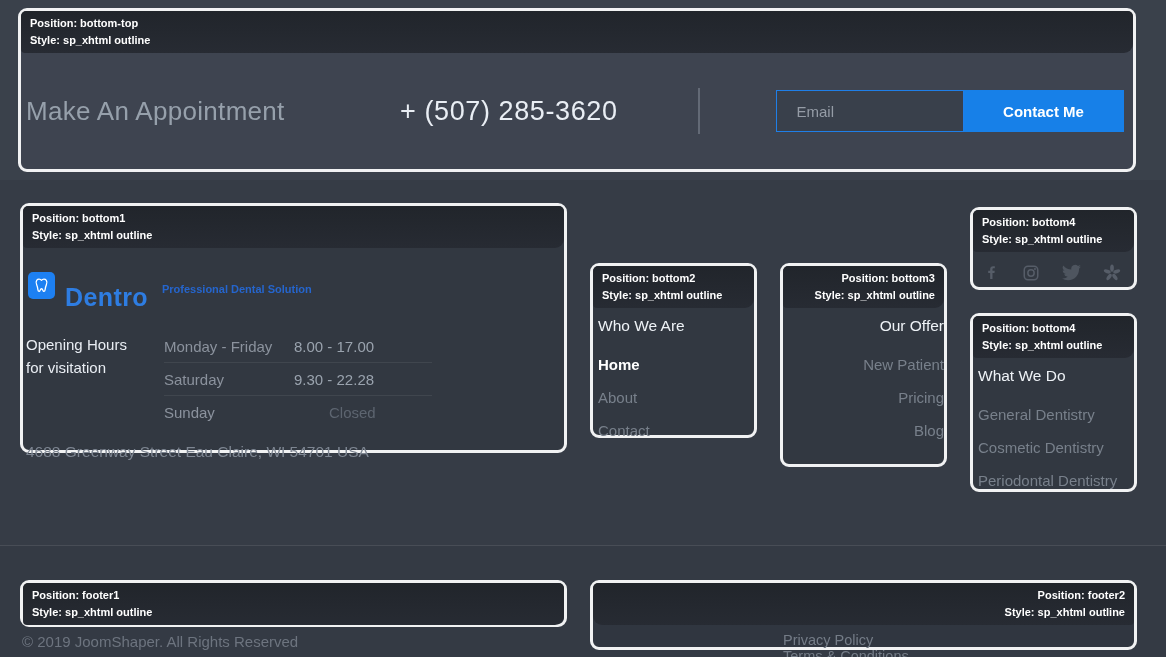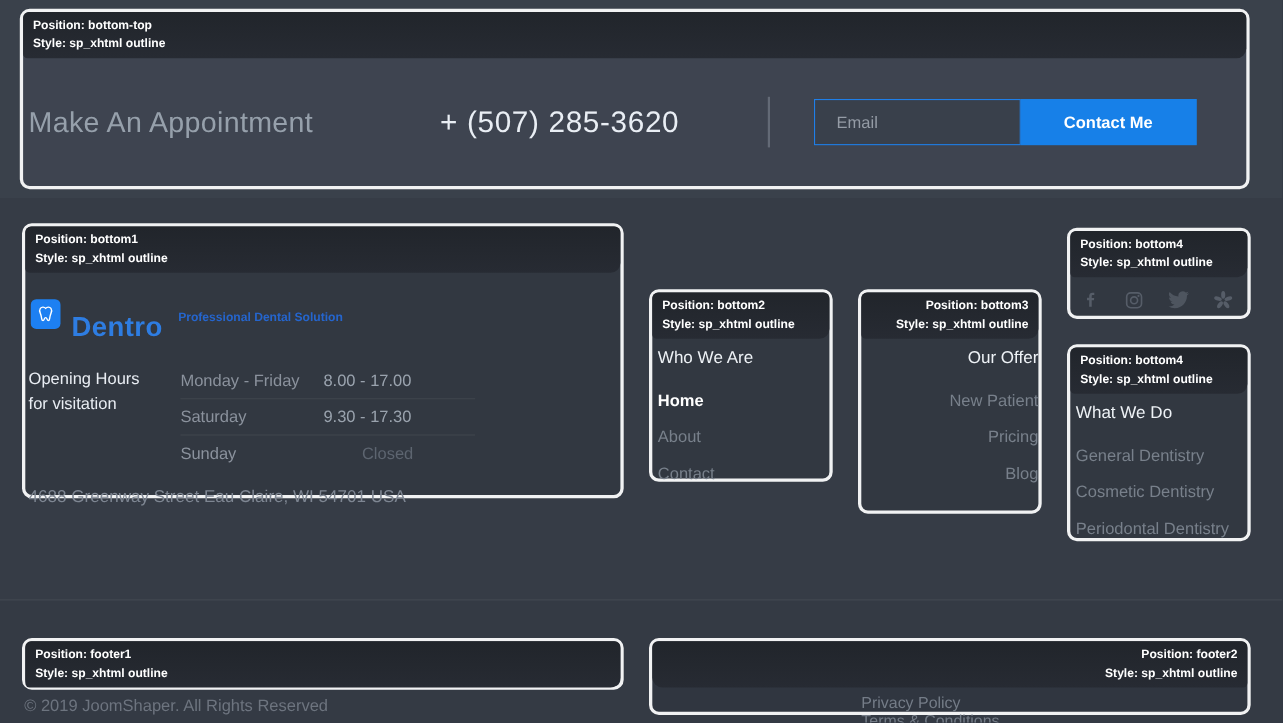--- a/index.html
+++ b/index.html
@@ -23,21 +23,21 @@
   }
   .mlabel div { white-space:nowrap; }
   .mlabel.right { text-align:right; border-radius:5px 5px 4px 9px; }
 
   
   #box-bottom-top { left:18px; top:8px; width:1118px; height:164px; background:#3e4450; }
   .top-content { display:flex; align-items:center; height:116px; padding-left:5px; }
   .appt-title { flex:0 0 374px; font-size:26px; color:#96a0ab; letter-spacing:0.3px; }
   .phone { font-size:27px; color:#e9eef4; font-weight:500; letter-spacing:0.6px; white-space:nowrap; }
   .vdivider { width:2px; height:46px; background:#78808b; opacity:0.65; margin-left:80px; }
-  .email-form { display:flex; margin-left:40px; }
+  .email-form { display:flex; margin-left:76px; }
   .email-input {
     width:188px; height:42px; background:#39404b; border:1px solid #1f7fe8;
     color:#e9eef4; font-size:15px; padding:0 10px 0 20px; outline:none; font-family:inherit;
   }
   .email-input::placeholder { color:#959ca6; }
   .contact-btn {
     width:160px; height:42px; background:#1780e8; border:none; color:#ffffff;
     font-size:15px; font-weight:600; font-family:inherit; cursor:pointer;
   }
 
@@ -119,21 +119,21 @@
         <div>Opening Hours</div>
         <div>for visitation</div>
       </div>
       <div class="hours-table">
         <div class="hrow">
           <div class="hday">Monday - Friday</div>
           <div class="htime">8.00 - 17.00</div>
         </div>
         <div class="hrow">
           <div class="hday">Saturday</div>
-          <div class="htime">9.30 - 17.30</div>
+          <div class="htime">9.30 - 22.28</div>
         </div>
         <div class="hrow">
           <div class="hday">Sunday</div>
           <div class="htime closed">Closed</div>
         </div>
       </div>
     </div>
     <div class="address">4688 Greenway Street Eau Claire, WI 54701 USA</div>
   </div>
 

